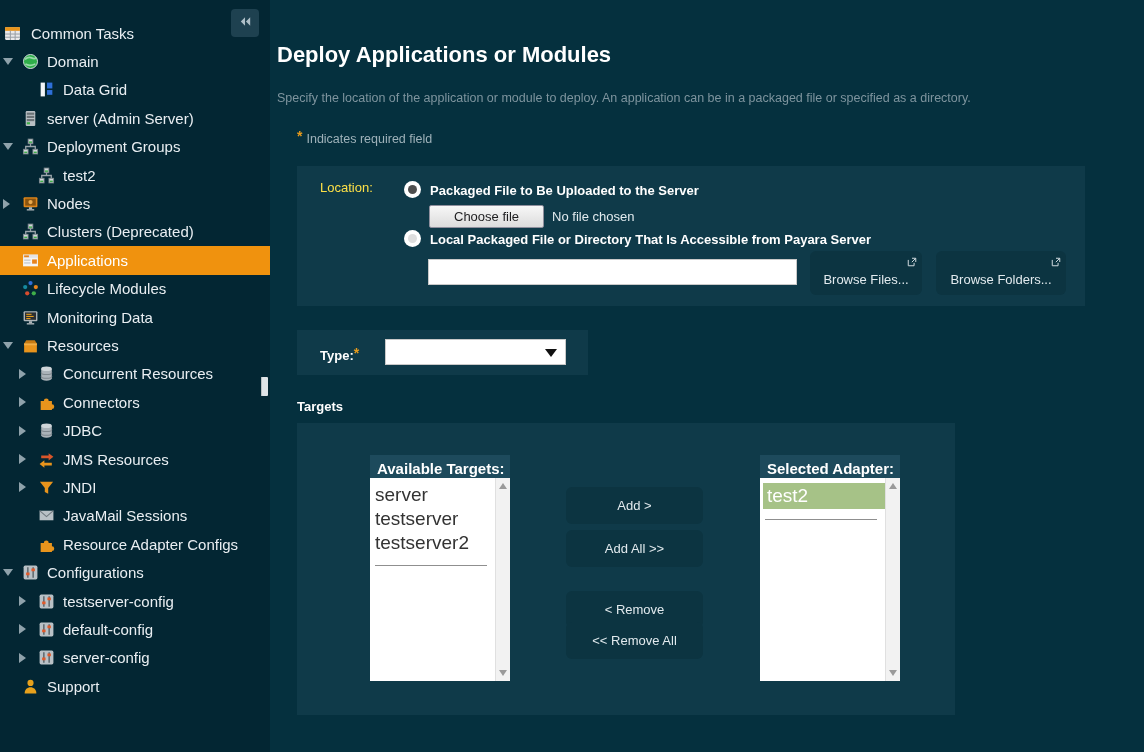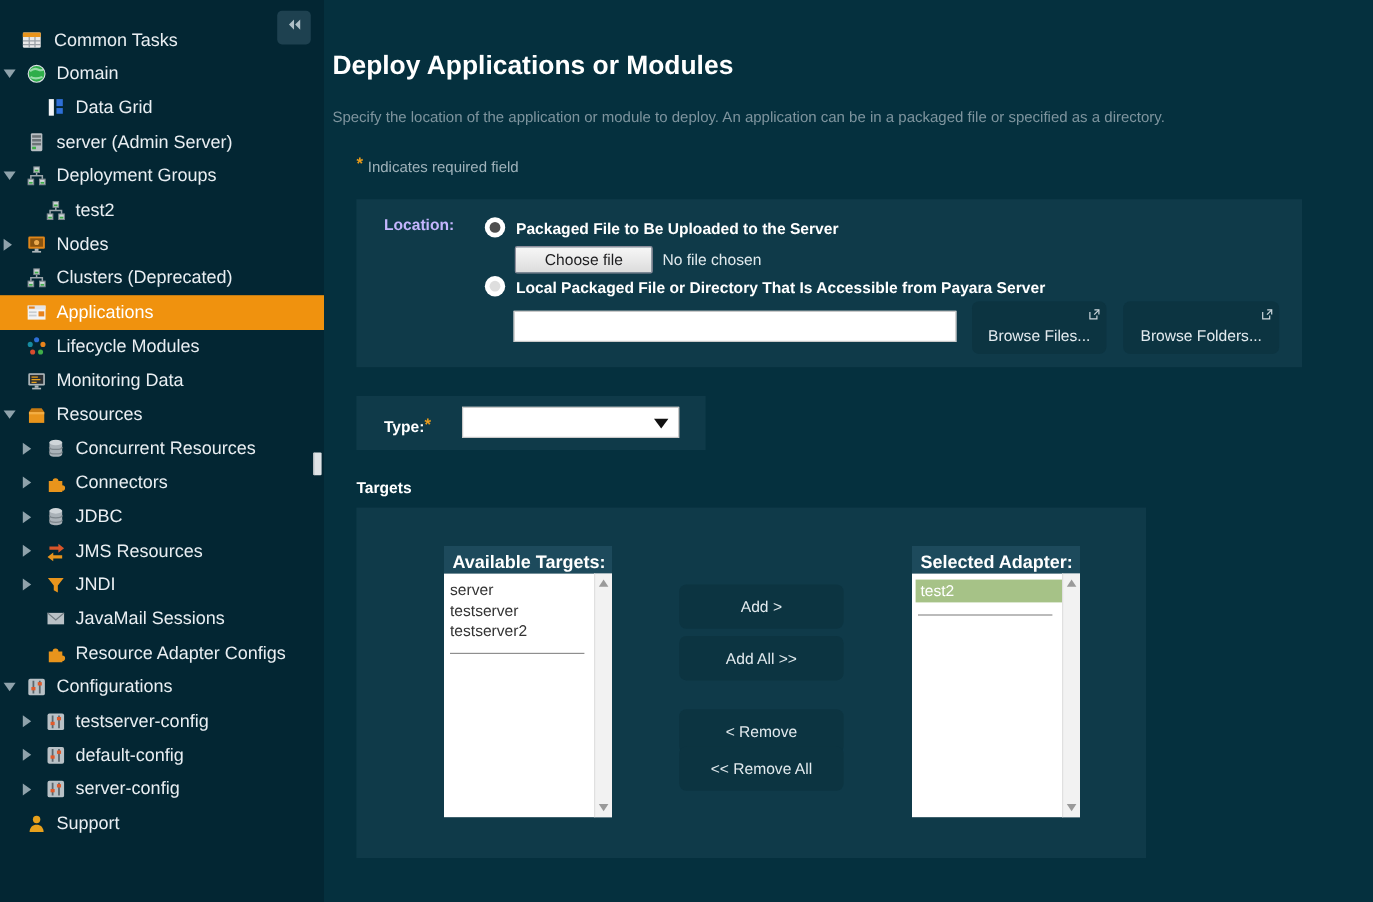--- a/index.html
+++ b/index.html
@@ -3,21 +3,21 @@
 <meta charset="utf-8">
 <style>
   * { margin:0; padding:0; box-sizing:border-box; }
   body { font-family:"Liberation Sans", sans-serif; background:#05303e; }
   #app { position:relative; width:1144px; height:752px; background:#05303e; overflow:hidden; }
 
   
   .sidebar { position:absolute; left:0; top:0; width:270px; height:752px; background:#032633; padding-top:19px; }
   .tree-item { position:relative; display:flex; align-items:center; height:28.4px; padding-left:3px;
                color:#e9eef2; font-size:15px; cursor:default; white-space:nowrap; }
-  .tree-item.root { padding-left:18px; }
+  .tree-item.root { padding-left:4px; }
   .tree-item.lvl1 { padding-left:19px; }
   .tree-item.selected { background:#f0920e; color:#ffffff; }
   .arrow { width:19px; min-width:19px; display:flex; justify-content:flex-start; align-items:center; }
   .arrow.expanded::before { content:""; width:0; height:0; border-left:5px solid transparent;
                border-right:5px solid transparent; border-top:7px solid #8fa2ab; }
   .arrow.collapsed::before { content:""; width:0; height:0; border-top:5px solid transparent;
                border-bottom:5px solid transparent; border-left:7px solid #8fa2ab; }
   .ticon { width:17px; min-width:17px; height:17px; margin-right:8px; display:inline-block; }
   .tree-item.root .ticon { margin-right:10px; }
   .ticon svg { width:17px; height:17px; display:block; }
@@ -32,21 +32,21 @@
   .page-title { position:absolute; left:7px; top:42px; font-size:22px; font-weight:bold; color:#ffffff; }
   .page-desc { position:absolute; left:7px; top:91px; font-size:12.5px; color:#7e949e; }
   .required-note { position:absolute; left:27px; top:128px; font-size:12.5px; color:#9fb2ba; }
   .req-star { color:#e89b1c; font-size:14px; font-weight:bold; vertical-align:2px; margin-right:4px; }
 
   .panel { position:absolute; background:#0f3a49; }
   .panel-location { left:27px; top:166px; width:788px; height:140px; }
   .panel-type { left:27px; top:330px; width:291px; height:45px; }
   .panel-targets { left:27px; top:423px; width:658px; height:292px; }
 
-  .loc-label { position:absolute; left:23px; top:14px; font-size:13px; font-weight:bold; color:#c4b5fd; }
+  .loc-label { position:absolute; left:23px; top:14px; font-size:13px; font-weight:normal; color:#fde047; }
   .radio { position:absolute; width:17px; height:17px; border-radius:50%; background:#ffffff;
            display:flex; align-items:center; justify-content:center; cursor:pointer; }
   .radio .dot { width:9px; height:9px; border-radius:50%; }
   .radio.checked .dot { background:#4e4e4e; }
   .radio.unchecked .dot { background:#dedede; }
   .radio-label { position:absolute; font-size:13px; font-weight:bold; color:#ffffff; }
 
   .file-row { position:absolute; left:132px; top:39px; display:flex; align-items:center; }
   .choose-file-btn { background:linear-gradient(#f7f7f7,#dcdcdc); border:1px solid #8f8f9d; border-radius:2px;
            font-size:13px; color:#1d1d1f; padding:3px 24px; cursor:pointer; font-family:"Liberation Sans",sans-serif; }
@@ -71,21 +71,21 @@
   .targets-heading { position:absolute; left:27px; top:399px; font-size:13px; font-weight:bold; color:#ffffff; }
 
   .listbox-header { position:absolute; width:140px; height:23px; background:#1d4a5c; color:#ffffff;
            font-size:15px; font-weight:bold; padding:5px 0 12px 7px; }
   .listbox { position:absolute; width:140px; height:203px; background:#ffffff; }
   .lb-available-h { left:73px; top:32px; }
   .lb-available { left:73px; top:55px; }
   .lb-selected-h { left:463px; top:32px; }
   .lb-selected { left:463px; top:55px; }
   .lb-items { position:absolute; left:0; top:0; right:15px; bottom:0; padding-top:5px; overflow:hidden; }
-  .lb-item { font-size:13px; color:#333; padding:1px 2px 1px 5px; }
+  .lb-item { font-size:19px; color:#333; padding:1px 2px 1px 5px; }
   .lb-item.green { background:#a6c287; color:#ffffff; margin:0 0 0 3px; padding:2px 2px 2px 4px; }
   .lb-sep { border:none; border-top:1px solid #8f8f8f; margin:10px 8px 0 5px; }
   .lb-scroll { position:absolute; right:0; top:0; width:15px; height:100%; background:#f2f2f2;
            border-left:1px solid #e0e0e0; }
   .sb-up, .sb-down { position:absolute; left:3px; width:0; height:0; }
   .sb-up { top:5px; border-left:4.5px solid transparent; border-right:4.5px solid transparent; border-bottom:6px solid #9a9a9a; }
   .sb-down { bottom:5px; border-left:4.5px solid transparent; border-right:4.5px solid transparent; border-top:6px solid #9a9a9a; }
 
   .action-btn { position:absolute; left:269px; width:137px; height:37px; background:#0c3441; border:none;
            border-radius:6px; color:#e2eaee; font-size:13px; cursor:pointer; font-family:"Liberation Sans",sans-serif; }

